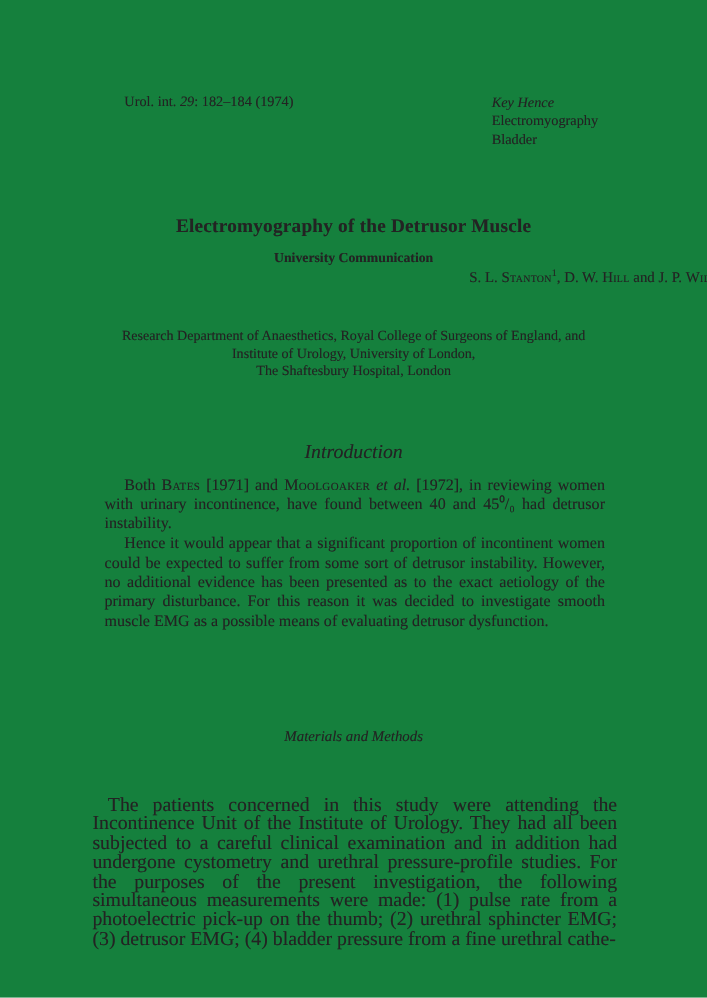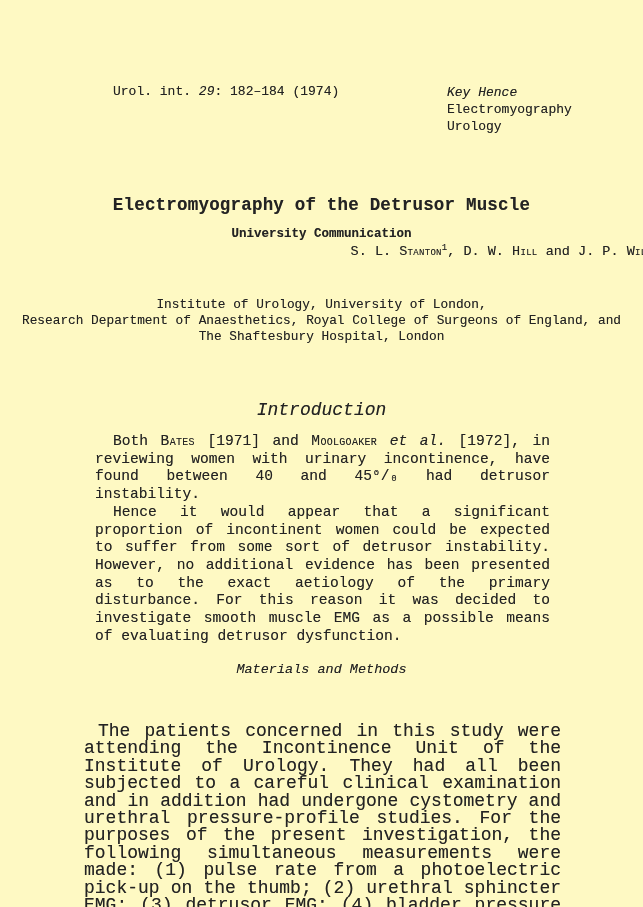--- a/index.html
+++ b/index.html
@@ -4,23 +4,23 @@
 <style>
   html, body {
     margin: 0;
     padding: 0;
     background: #ffffff;
   }
   .page {
     position: relative;
     width: 643px;
     height: 907px;
-    background: #fef9c3;
+    background: #15803d;
     overflow: hidden;
-    font-family: Liberation Mono, monospace;
+    font-family: Liberation Serif, serif;
     color: #232323;
     text-shadow: 0 0 0.4px rgba(40,40,40,0.45);
   }
 
   
   .citation {
     position: absolute;
     top: 84px;
     left: 113px;
     font-size: 13px;
@@ -119,31 +119,31 @@
 </head>
 <body>
 
 <div class="page">
 
   <div class="citation"><span>Urol. int. </span><span class="italic">29</span><span>: 182–184 (1974)</span></div>
 
   <div class="keywords">
     <div class="kw-label">Key Hence</div>
     <div>Electromyography</div>
-    <div>Urology</div>
+    <div>Bladder</div>
   </div>
 
   <div class="paper-title">Electromyography of the Detrusor Muscle</div>
   <div class="paper-subtitle">University Communication</div>
 
   <div class="authors"><span>S. L. </span><span class="sc">Stanton</span><sup class="fn">1</sup><span>, D. W. </span><span class="sc">Hill</span><span> and J. P. </span><span class="sc">Williams</span></div>
 
   <div class="affiliation">
+    <div>Research Department of Anaesthetics, Royal College of Surgeons of England, and</div>
     <div>Institute of Urology, University of London,</div>
-    <div>Research Department of Anaesthetics, Royal College of Surgeons of England, and</div>
     <div>The Shaftesbury Hospital, London</div>
   </div>
 
   <div class="section-heading intro-heading">Introduction</div>
 
   <div class="intro-body">
     <p><span>Both </span><span class="sc">Bates</span><span> [1971] and </span><span class="sc">Moolgoaker</span><span class="italic"> et al.</span><span> [1972], in reviewing women with urinary incontinence, have found between 40 and 45⁰/₀ had detrusor instability.</span></p>
     <p>Hence it would appear that a significant proportion of incontinent women could be expected to suffer from some sort of detrusor instability. However, no additional evidence has been presented as to the exact aetiology of the primary disturbance. For this reason it was decided to investigate smooth muscle EMG as a possible means of evaluating detrusor dysfunction.</p>
   </div>
 

